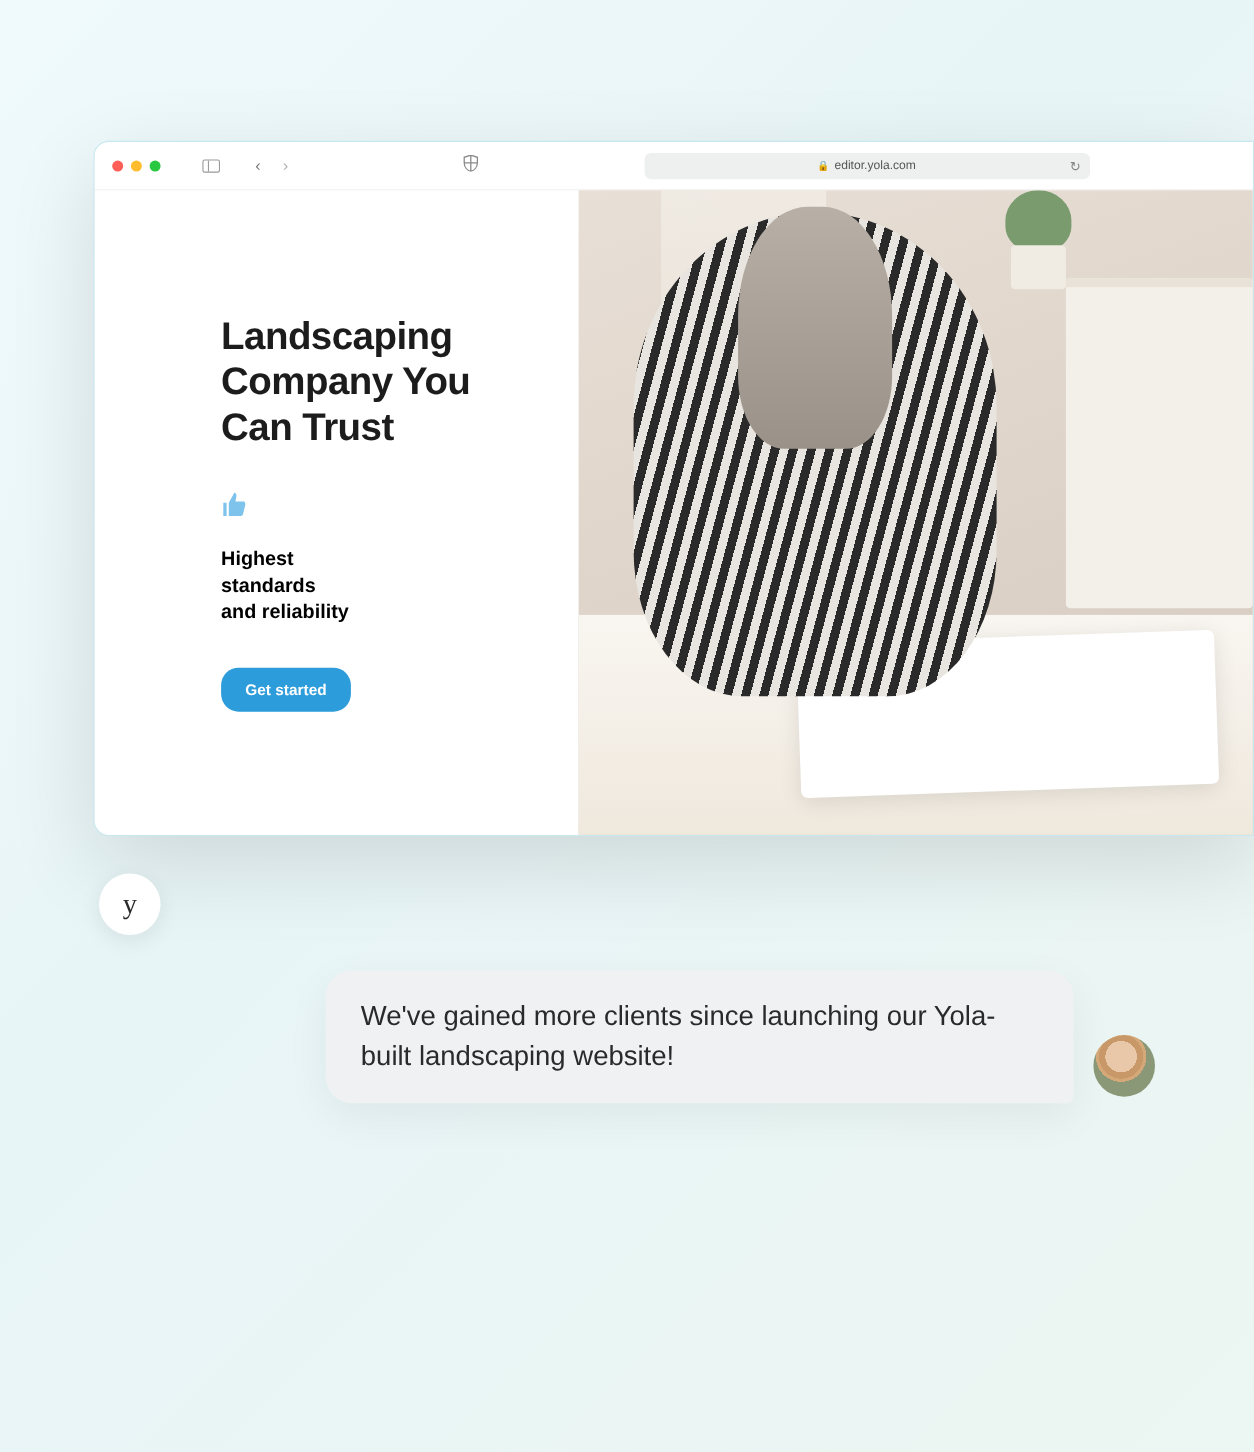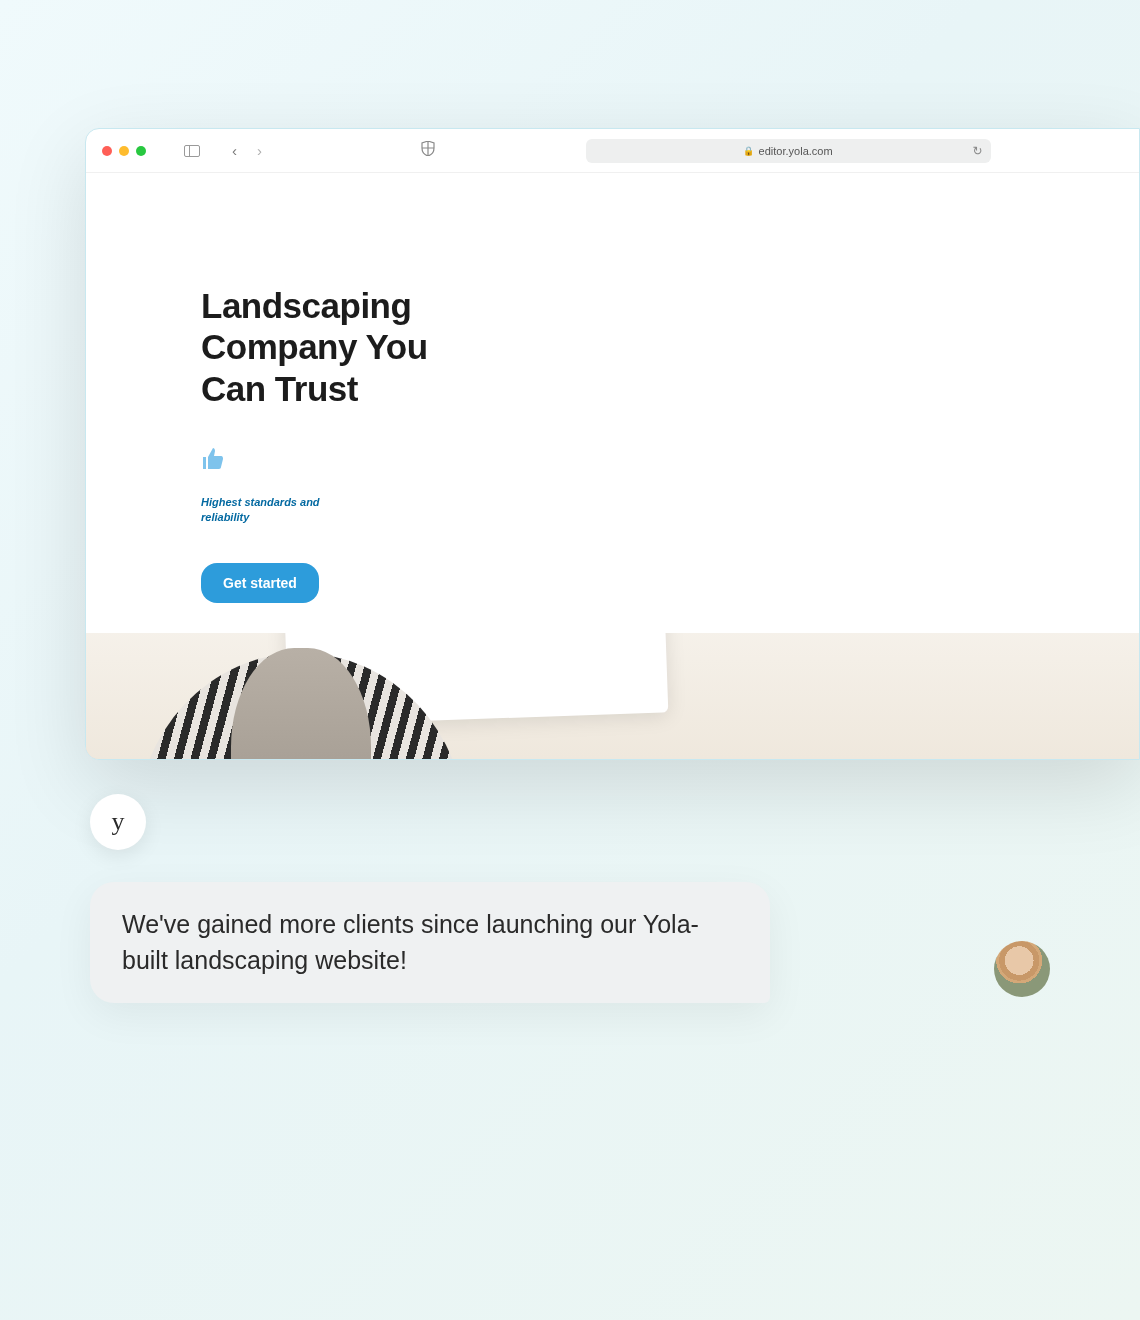--- a/index.html
+++ b/index.html
@@ -62,21 +62,20 @@
   color: #555;
   margin: 0 auto;
   position: relative;
 }
 .url-bar .lock { font-size: 9px; color: #888; }
 .url-bar .reload { position: absolute; right: 8px; color: #888; font-size: 12px; }
 
 .page-content {
   display: flex;
   height: calc(100% - 44px);
-  flex-direction: column;
 }
 
 .left-panel {
   width: 440px;
   padding: 112px 50px 30px 115px;
 }
 
 .hero-title {
   font-size: 35px;
   font-weight: 700;
@@ -92,21 +91,21 @@
   line-height: 1.55;
 }
 
 .features {
   margin-top: 38px;
   display: flex;
   gap: 36px;
 }
 .feat { width: 120px; }
 .feat-icon { margin-bottom: 20px; }
-.feat-text { font-size: 11px; font-weight: 600; color: #0369a1; line-height: 1.35; font-style: italic; }
+.feat-text { font-size: 18px; font-weight: 600; color: #000000; line-height: 1.35; }
 
 .cta-btn {
   margin-top: 38px;
   display: inline-block;
   padding: 12px 22px;
   background: #2d9cdb;
   color: #fff;
   font-size: 14px;
   font-weight: 600;
   border-radius: 16px;
@@ -143,21 +142,21 @@
 
 .chat-area {
   position: absolute;
   top: 800px;
   left: 90px;
   right: 90px;
 }
 
 .bubble-row { display: flex; align-items: flex-end; gap: 18px; margin-bottom: 26px; }
 .bubble-row.left { justify-content: flex-start; }
-.bubble-row.right { justify-content: space-between; }
+.bubble-row.right { justify-content: flex-end; }
 
 .avatar-circle {
   width: 56px; height: 56px; border-radius: 50%;
   background:#fff; display:flex; align-items:center; justify-content:center;
   box-shadow: 0 6px 20px rgba(0,0,0,0.08);
   flex-shrink: 0;
   position: relative;
   top: -6px;
 }
 .avatar-y { font-family: Georgia, serif; font-size: 26px; color:#2a2a2a; font-weight: 400; }

